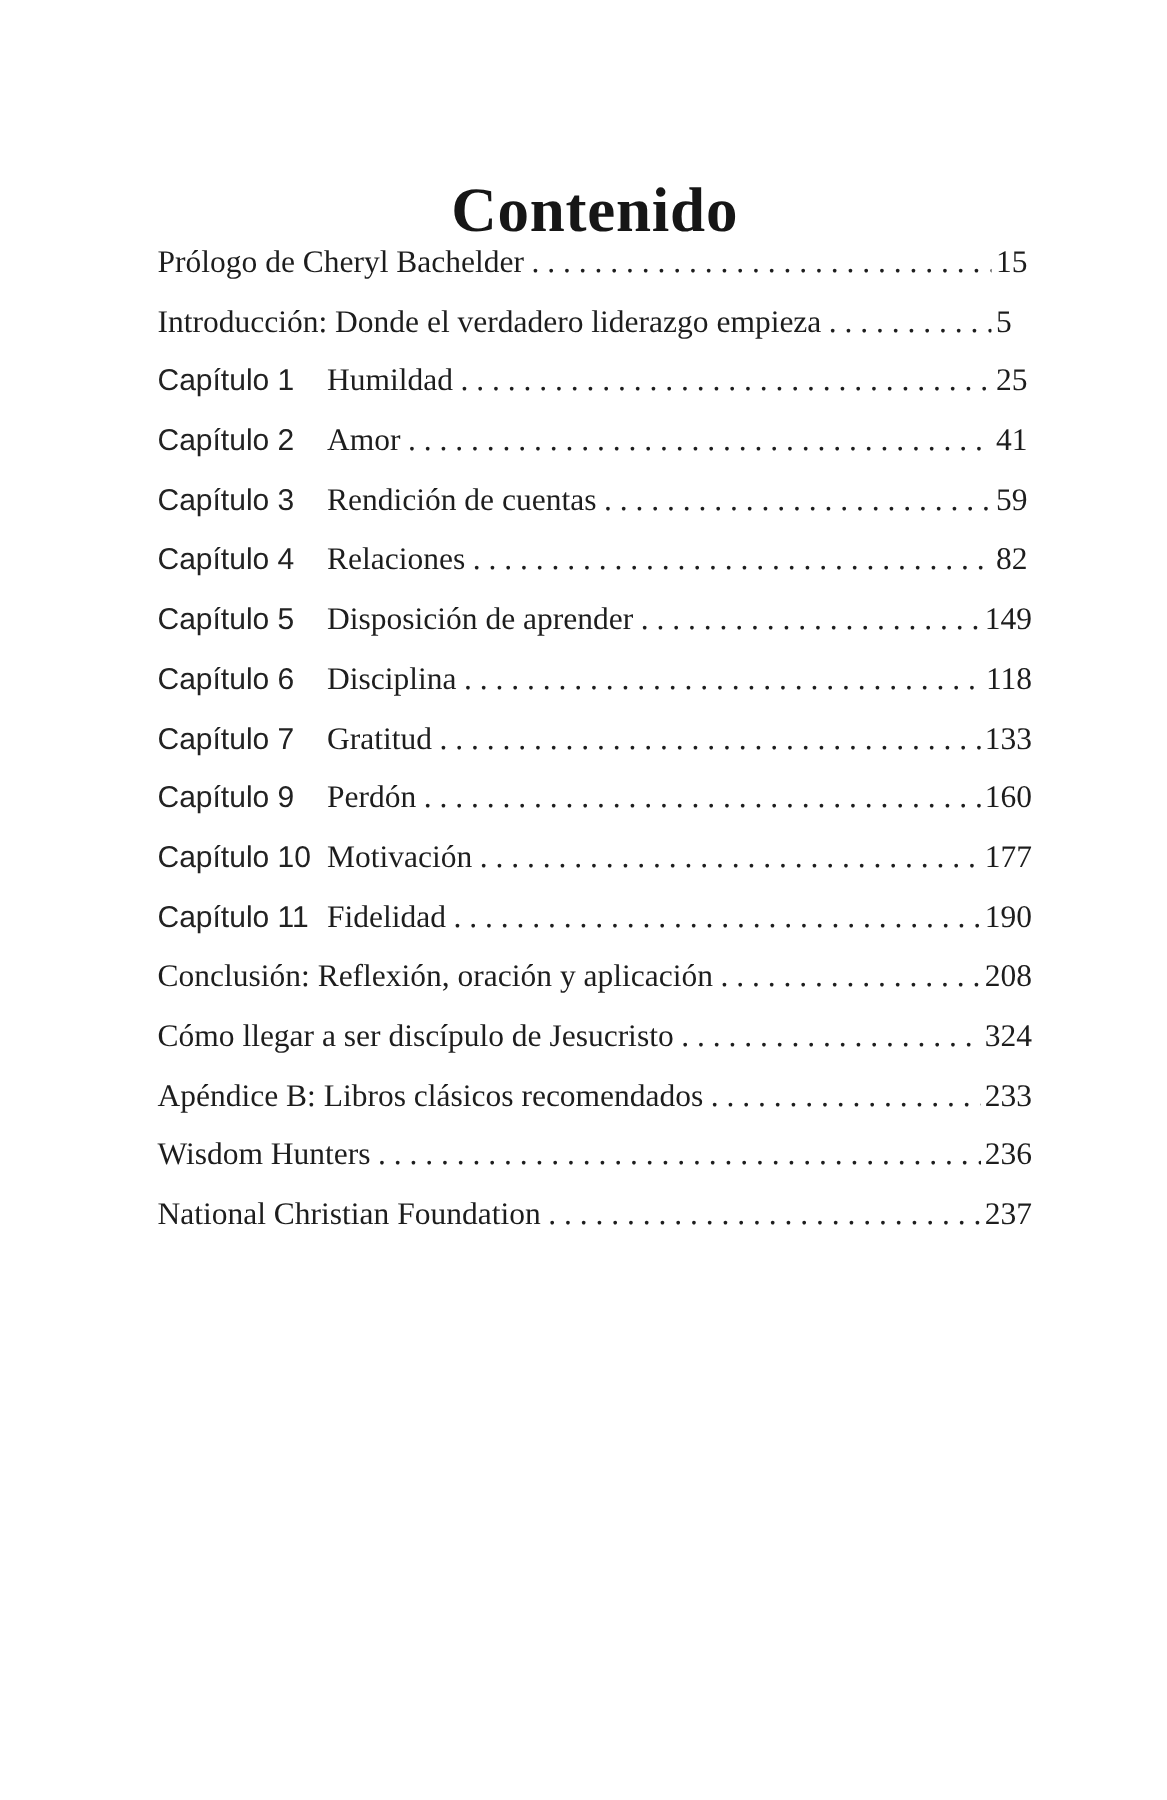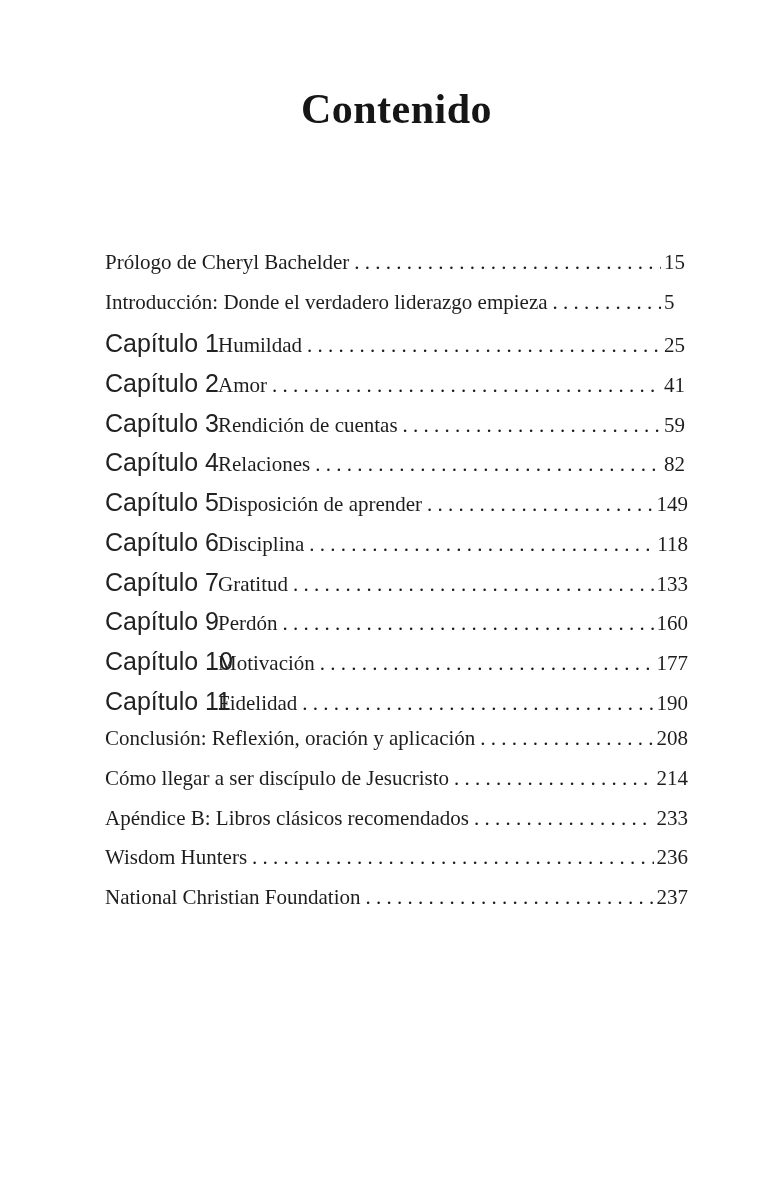--- a/index.html
+++ b/index.html
@@ -6,51 +6,50 @@
     margin: 0;
     padding: 0;
     background: #ffffff;
   }
   .page {
     position: relative;
     width: 778px;
     height: 1068px;
     background: #ffffff;
     box-sizing: border-box;
-    padding: 88px 90px 0 105px;
+    padding: 120px 90px 0 105px;
     font-family: "Liberation Serif", serif;
     color: #1d1d1d;
     overflow: hidden;
   }
   .doc-title {
     margin: 0;
     font-family: "Liberation Serif", serif;
     font-size: 42px;
     line-height: 1;
     font-weight: 700;
     text-align: center;
     letter-spacing: 0.5px;
     color: #161616;
   }
   .toc {
-    margin-top: 120px;
   }
   .toc-row {
     display: flex;
     align-items: baseline;
     height: 39.7px;
     font-size: 21px;
     line-height: 1.15;
     white-space: nowrap;
   }
   .chapter {
     flex: none;
     width: 113px;
     font-family: "Liberation Sans", sans-serif;
-    font-size: 25px;
+    font-size: 20px;
     color: #222222;
   }
   .label {
     flex: none;
   }
   .leader {
     flex: 1;
     overflow: hidden;
     white-space: nowrap;
     margin: 0 3px 0 5px;
@@ -143,21 +142,21 @@
         <span class="page-num">190</span>
       </div>
       <div class="toc-row">
         <span class="label">Conclusión: Reflexión, oración y aplicación</span>
         <span class="leader"></span>
         <span class="page-num">208</span>
       </div>
       <div class="toc-row">
         <span class="label">Cómo llegar a ser discípulo de Jesucristo</span>
         <span class="leader"></span>
-        <span class="page-num">214</span>
+        <span class="page-num">324</span>
       </div>
       <div class="toc-row">
         <span class="label">Apéndice B: Libros clásicos recomendados</span>
         <span class="leader"></span>
         <span class="page-num">233</span>
       </div>
       <div class="toc-row">
         <span class="label">Wisdom Hunters</span>
         <span class="leader"></span>
         <span class="page-num">236</span>

